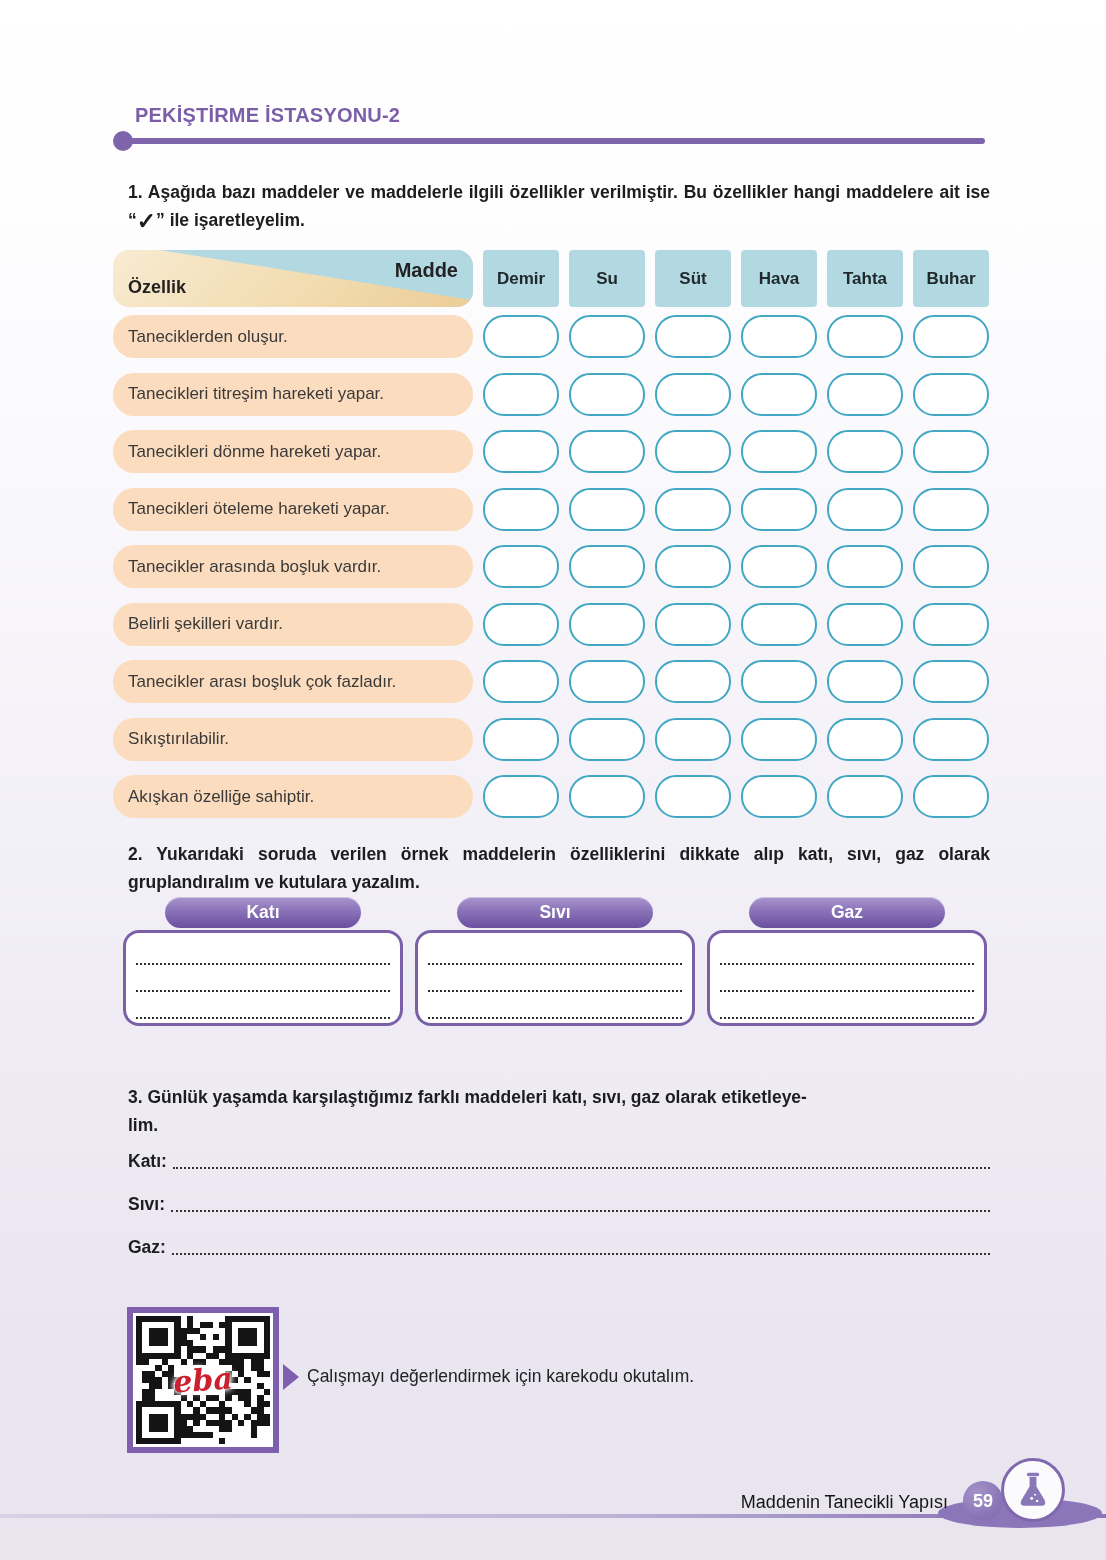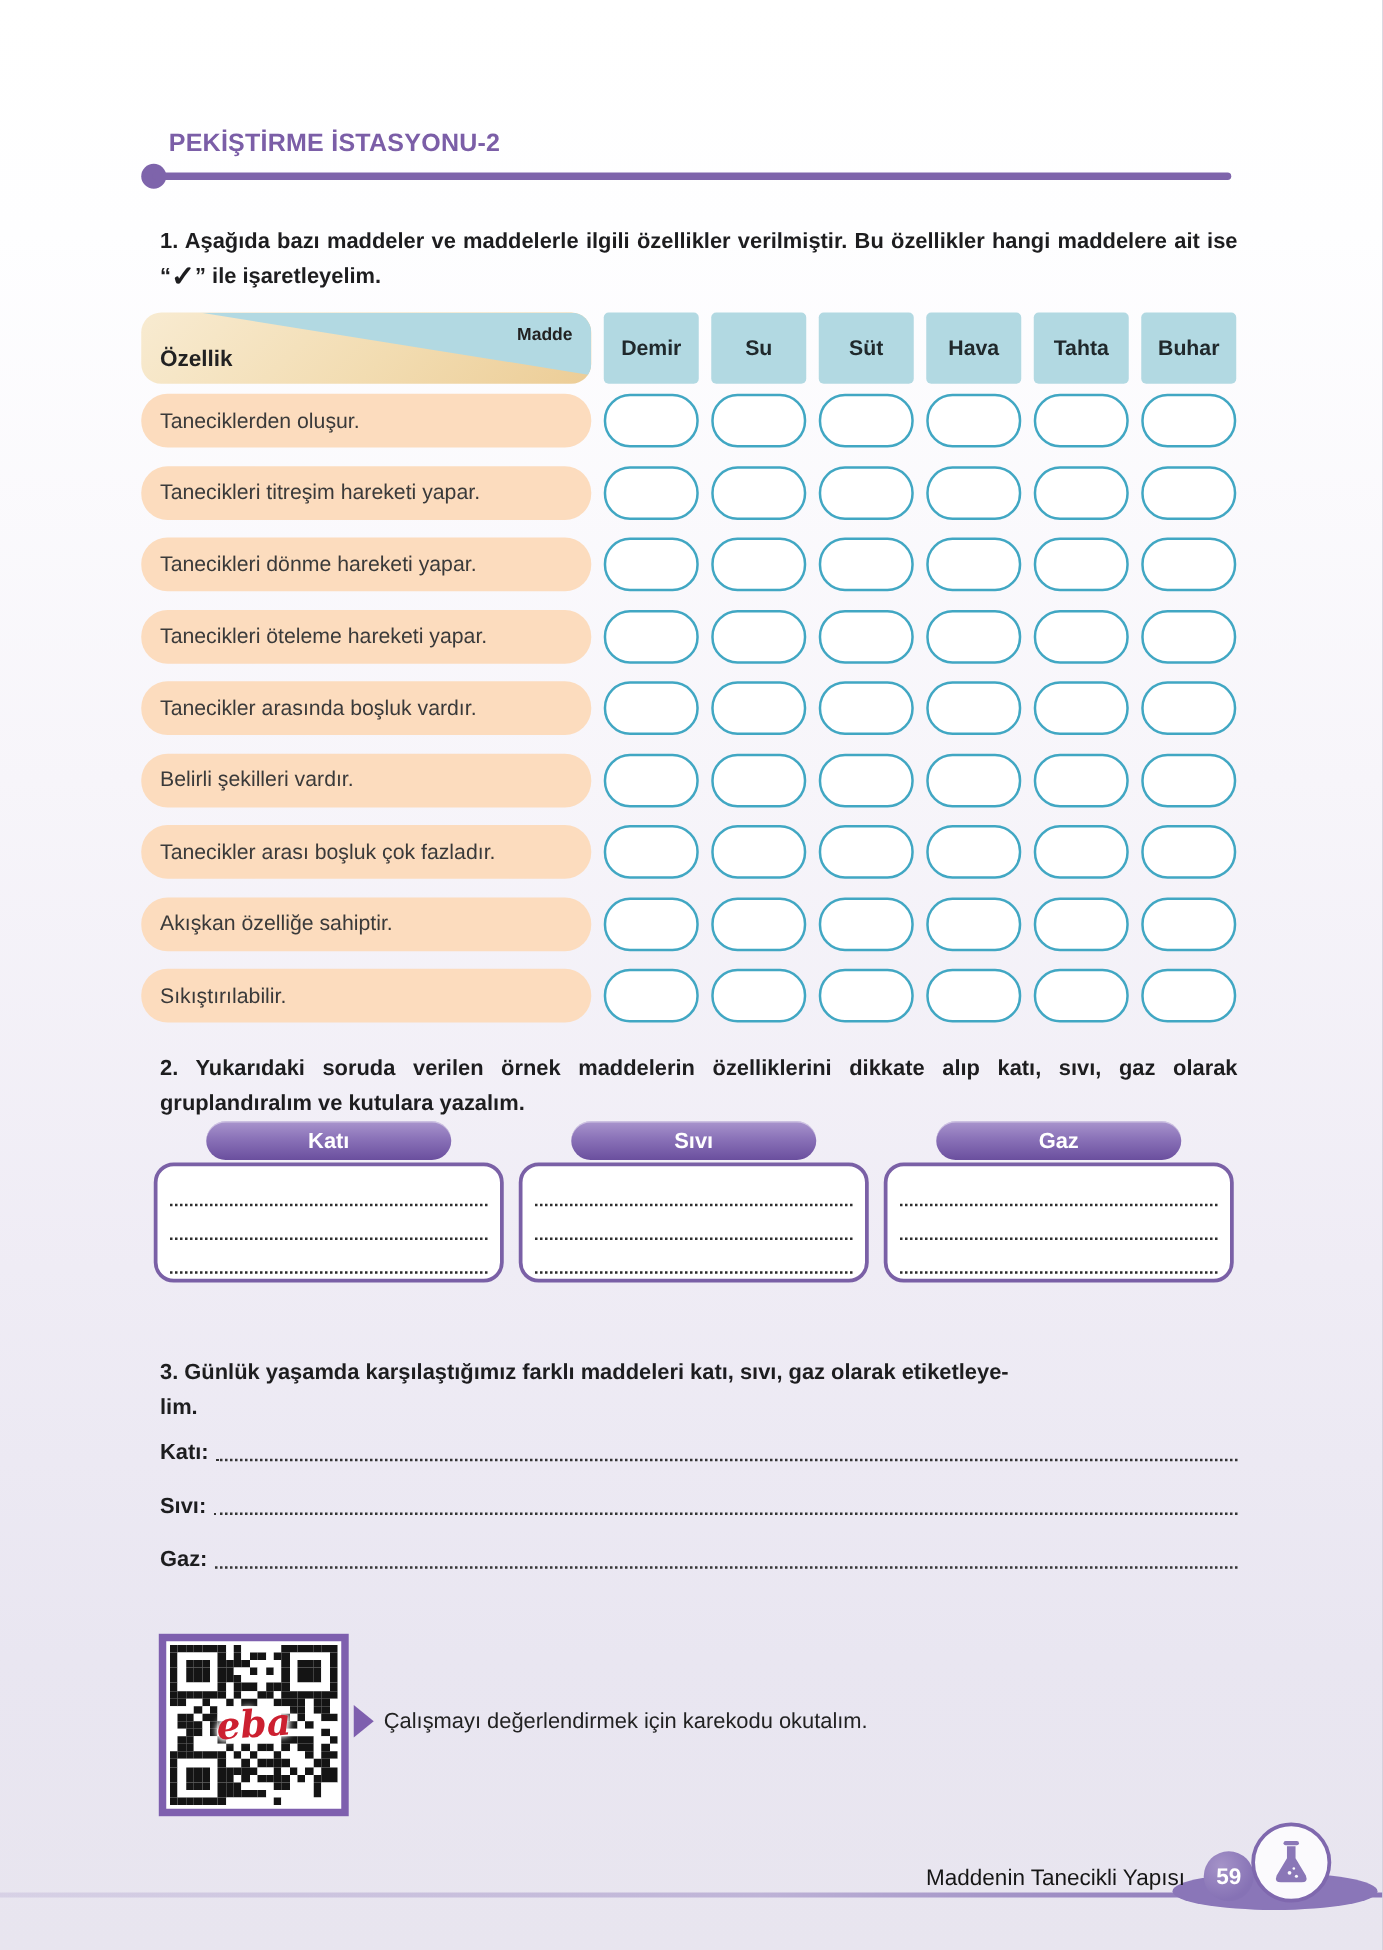--- a/index.html
+++ b/index.html
@@ -18,21 +18,21 @@
   #q1 { top:178px; }
   #q2 { top:840px; }
   #q3 { top:1083px; text-align:left; }
   .check { font-size:23px; font-weight:bold; vertical-align:-3px; line-height:0; }
   
   .thead { position:absolute; left:113px; top:250px; display:flex; gap:10px; }
   .corner { position:relative; width:360px; height:57px; border-radius:16px; overflow:hidden;
             background:linear-gradient(135deg,#f8ebd1 0%,#f2dcb1 55%,#eccd97 100%); }
   .corner .blue { position:absolute; inset:0; background:#b2d9e2; clip-path:polygon(13% 0%,100% 0%,100% 88%); }
   .corner .tl { position:absolute; left:15px; bottom:9px; font-size:18px; font-weight:bold; color:#222; }
-  .corner .tr { position:absolute; right:15px; top:9px;  font-size:14px; font-weight:bold; color:#222; }
+  .corner .tr { position:absolute; right:15px; top:9px;  font-size:20px; font-weight:bold; color:#222; }
   .chcell { width:76px; height:57px; background:#b2d9e2; border-radius:4px;
             display:flex; align-items:center; justify-content:center;
             font-size:17px; font-weight:bold; color:#20292c; }
   .tbody { position:absolute; left:113px; top:315px; }
   .trow  { display:flex; gap:10px; height:43px; margin-bottom:14.5px; }
   .rlabel{ width:360px; height:43px; background:#fcdcbe; border-radius:21px;
            display:flex; align-items:center; padding-left:15px;
            font-size:17px; color:#3a3a3a; }
   .cell  { width:76px; height:43px; background:#fff; border:2px solid #41a7c3; border-radius:21px; }
   
@@ -161,30 +161,30 @@
     <div class="trow">
       <div class="rlabel">Tanecikler arası boşluk çok fazladır.</div>
       <div class="cell"></div>
         <div class="cell"></div>
         <div class="cell"></div>
         <div class="cell"></div>
         <div class="cell"></div>
         <div class="cell"></div>
     </div>
     <div class="trow">
+      <div class="rlabel">Sıkıştırılabilir.</div>
+      <div class="cell"></div>
+        <div class="cell"></div>
+        <div class="cell"></div>
+        <div class="cell"></div>
+        <div class="cell"></div>
+        <div class="cell"></div>
+    </div>
+    <div class="trow">
       <div class="rlabel">Akışkan özelliğe sahiptir.</div>
-      <div class="cell"></div>
-        <div class="cell"></div>
-        <div class="cell"></div>
-        <div class="cell"></div>
-        <div class="cell"></div>
-        <div class="cell"></div>
-    </div>
-    <div class="trow">
-      <div class="rlabel">Sıkıştırılabilir.</div>
       <div class="cell"></div>
         <div class="cell"></div>
         <div class="cell"></div>
         <div class="cell"></div>
         <div class="cell"></div>
         <div class="cell"></div>
     </div>
   </div>
 
   <p class="qtext" id="q2">2. Yukarıdaki soruda verilen örnek maddelerin özelliklerini dikkate alıp katı, sıvı, gaz olarak gruplandıralım ve kutulara yazalım.</p>

